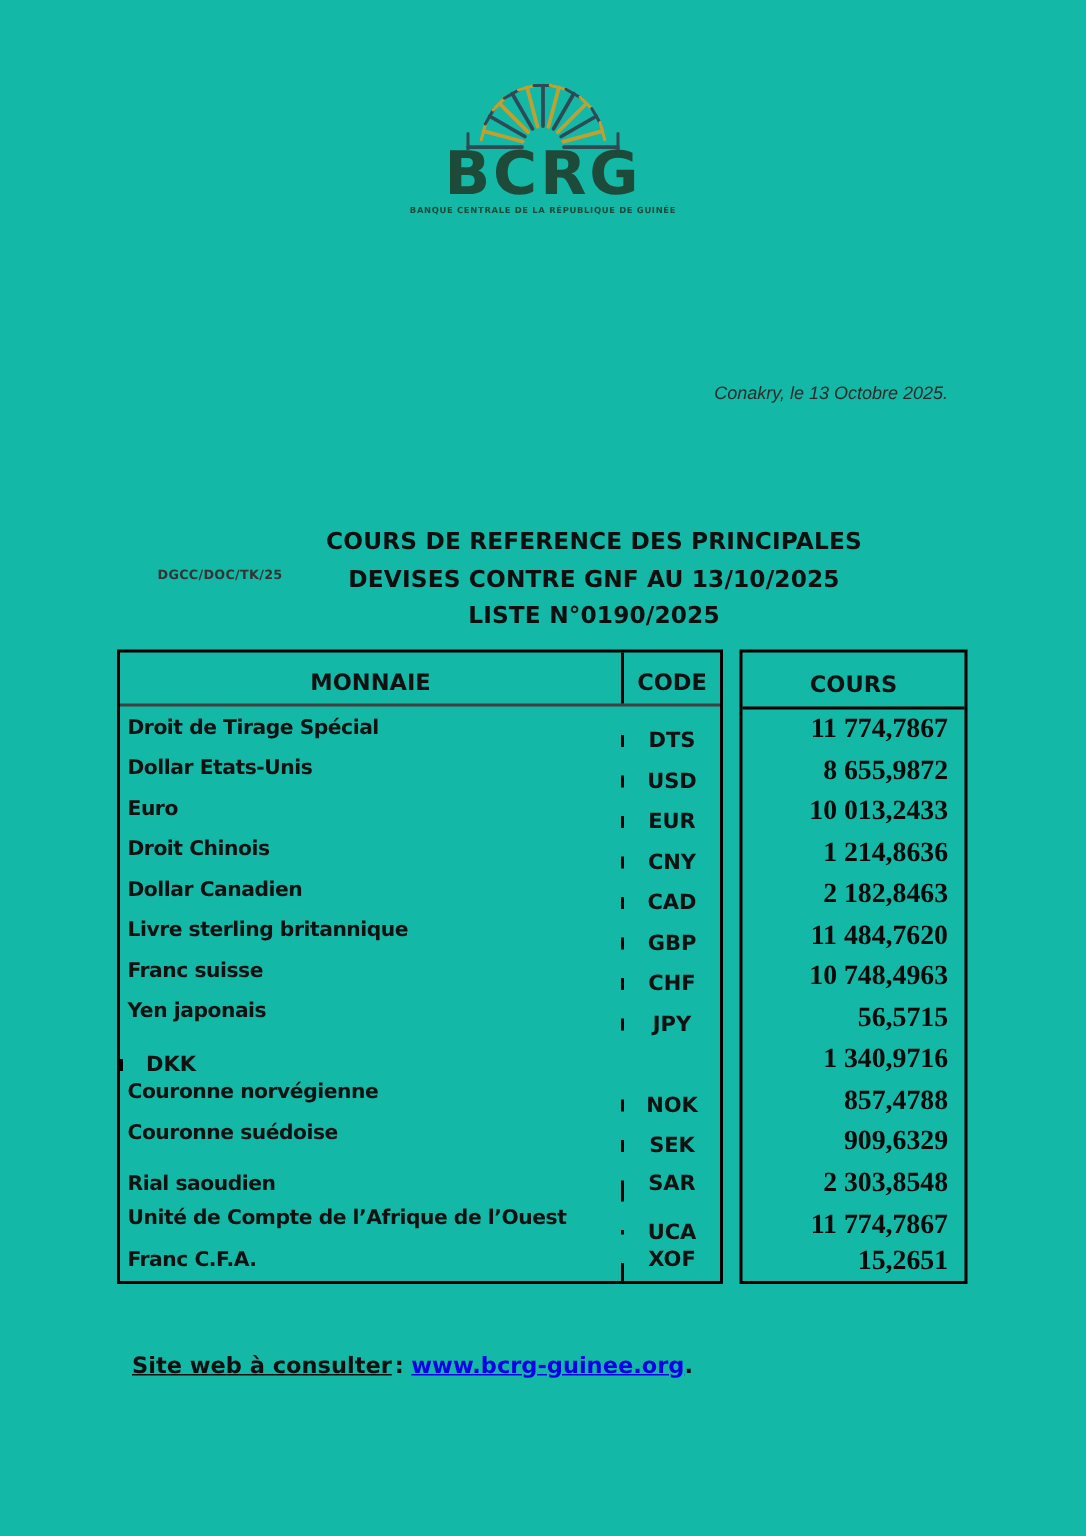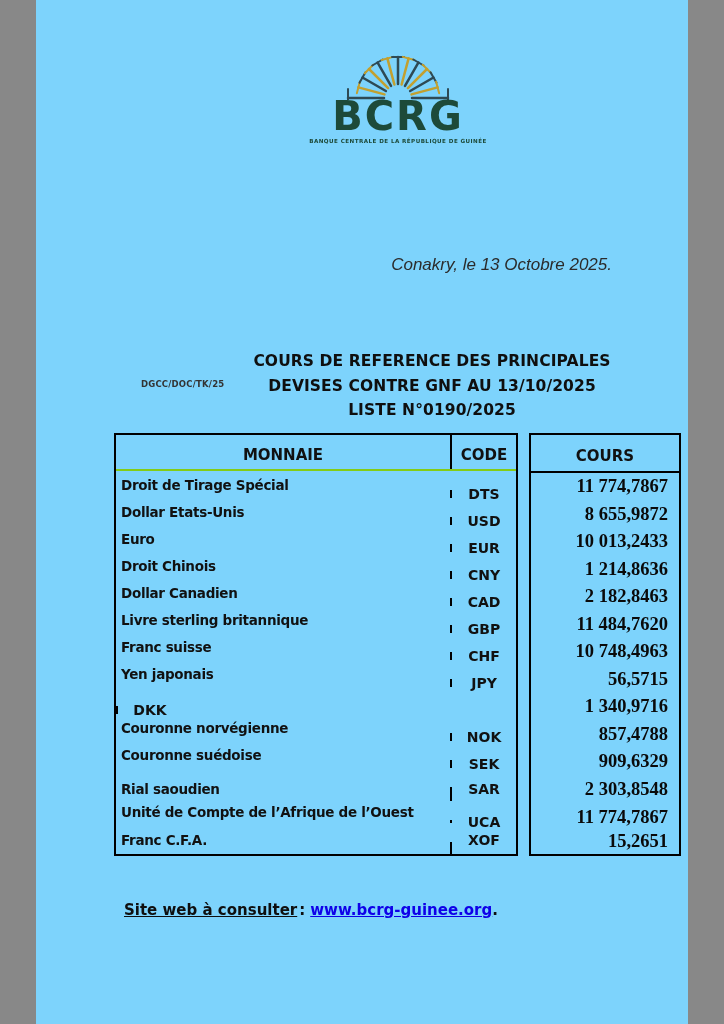--- a/index.html
+++ b/index.html
@@ -1,38 +1,38 @@
 <!DOCTYPE html>
 <html><head>
 <meta charset="utf-8">
 <style>
   html,body { margin:0; padding:0; background:#888; }
   .page {
-    position:relative; width:652px; height:1024px; margin:0 auto;
-    background:#7dd3fc; overflow:hidden;
+    position:relative; width:724px; height:1024px; margin:0 auto;
+    background:#14b8a6; overflow:hidden;
     font-family:"DejaVu Sans", sans-serif; color:#111;text-decoration:underline;
   }
 
   
   .logo { position:absolute; top:48px; left:0; width:724px; text-align:center; }
   .logo svg { display:block; margin:0 auto; }
   .logo-acronym {
     margin-top:-4px; font-size:40px; font-weight:bold; letter-spacing:2px;
     color:#1d4a39; line-height:1.0; font-family:"DejaVu Sans", sans-serif;
   }
   .logo-caption {
     margin-top:2px; font-size:5.6px; font-weight:bold; letter-spacing:0.45px;
     color:#1d4a39;
   }
 
   
   .date-line {
-    position:absolute; top:255px; right:76px;
+    position:absolute; top:255px; right:92px;
     font-family:"Liberation Sans", sans-serif; font-style:italic;
-    font-size:17px; color:#2b2b2b;
+    font-size:12px; color:#2b2b2b;
   }
   .ref-code {
     position:absolute; top:379px; left:105px;
     font-size:8.5px; font-weight:bold; color:#333; letter-spacing:0.2px;
   }
   .doc-title {
     position:absolute; top:349px; left:173px; width:446px;
     text-align:center; font-weight:bold; font-size:15.5px; line-height:24.5px;
     color:#0f0f0f; letter-spacing:0.1px;
   }
@@ -46,21 +46,21 @@
     width:404px; height:423px; box-sizing:border-box;
     border:2px solid #000; display:flex; flex-direction:column;
   }
   .table-gap { width:11px; }
   .table-b {
     flex:1; height:423px; box-sizing:border-box;
     border:2px solid #000; display:flex; flex-direction:column;
   }
 
   .ta-header {
-    height:36px; box-sizing:border-box; border-bottom:2px solid #84cc16;
+    height:36px; box-sizing:border-box; border-bottom:2px solid #404040;
     display:flex; flex:none;
   }
   .ta-h-monnaie {
     flex:1; display:flex; align-items:flex-end; justify-content:center;
     padding-bottom:5px; font-weight:bold; font-size:15px;
   }
   .ta-h-code {
     width:64px; border-left:2px solid #000;
     display:flex; align-items:flex-end; justify-content:center;
     padding-bottom:5px; font-weight:bold; font-size:15px;text-align:right;

